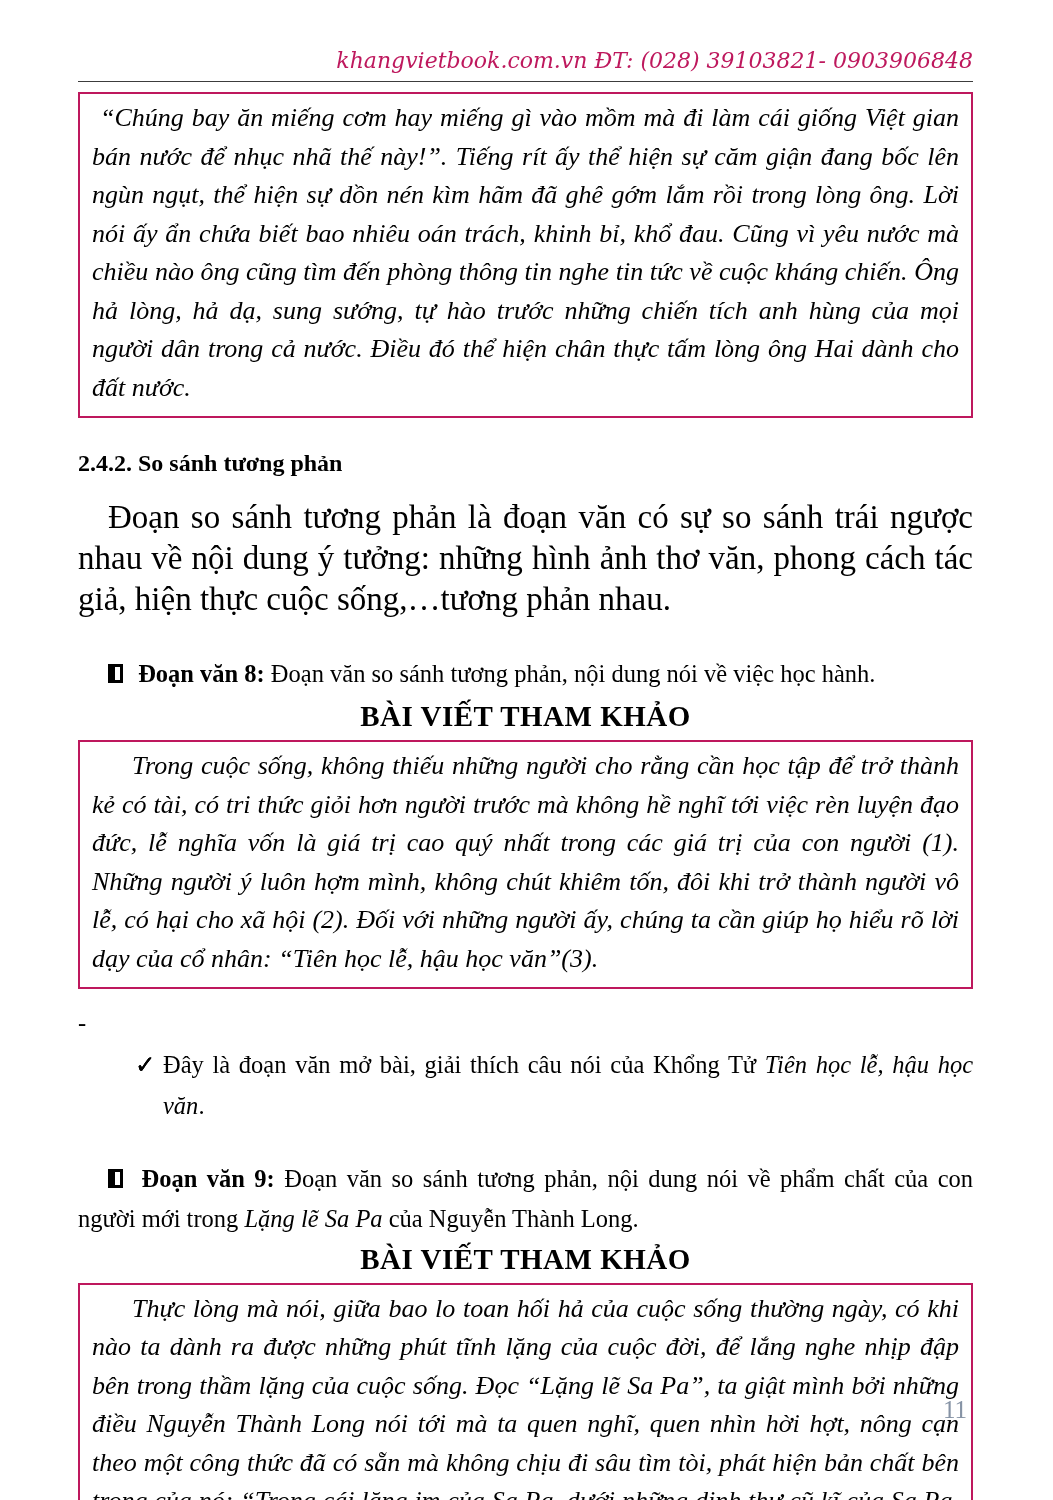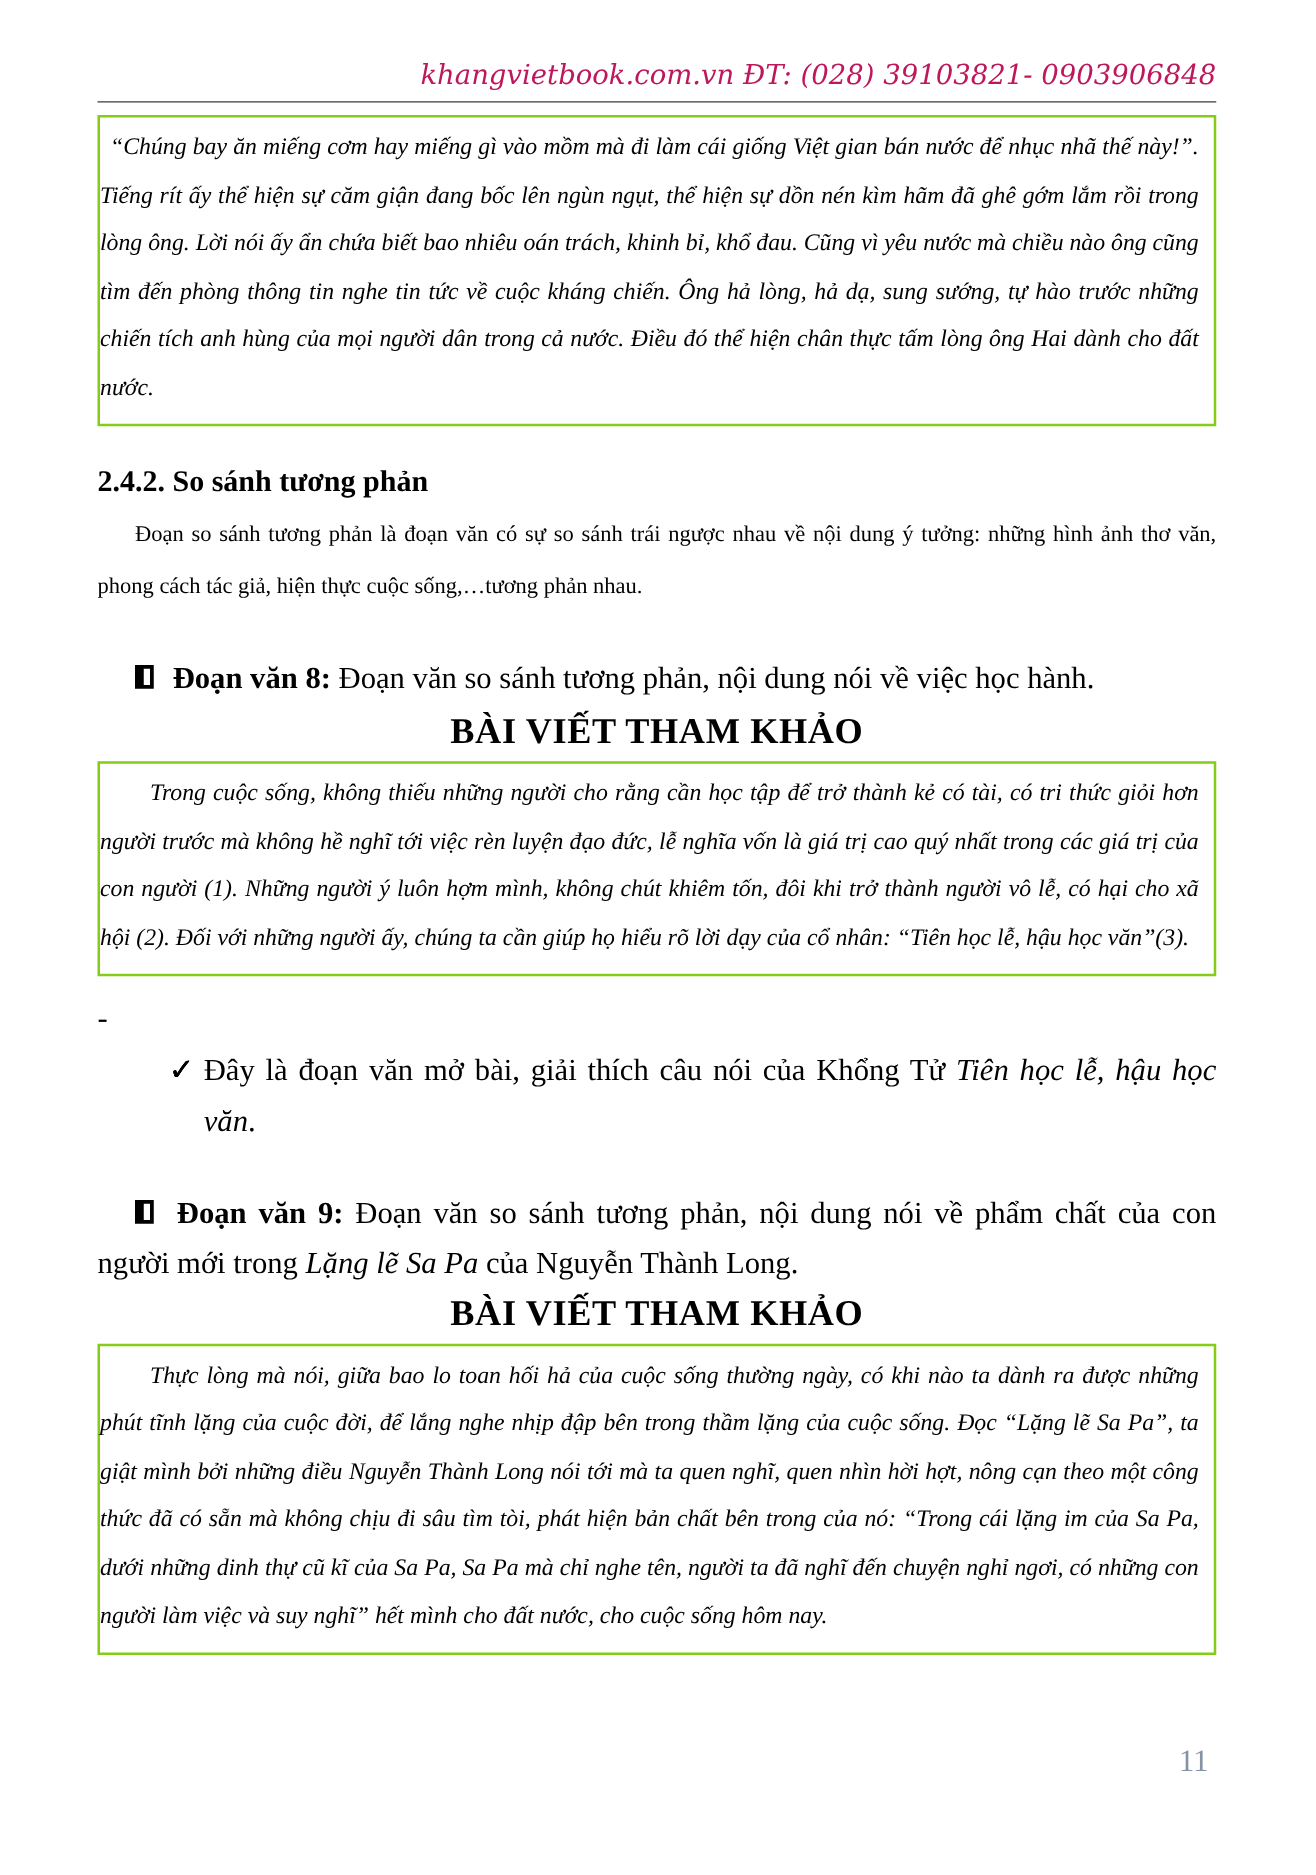--- a/index.html
+++ b/index.html
@@ -16,37 +16,37 @@
   .header {
     text-align:right;
     font-family:"DejaVu Serif", serif;
     font-style:italic;
     font-size:22px;
     color:#be185d;
     padding-bottom:8px;
     border-bottom:1.6px solid #3c3c3c;
   }
   .quote-box {
-    border:2px solid #84cc16;
-    padding:5px 12px 9px 0;
+    border:2px solid #be185d;
+    padding:5px 12px 9px 12px;
     font-style:italic;
-    font-size:19px;
+    font-size:26px;
     line-height:38.5px;
     text-align:justify;
   }
   .quote-box.first { margin-top:10px; text-indent:8px; }
   .quote-box.indented { text-indent:40px; }
   .section-heading {
     margin-top:32px;
     font-weight:bold;
     font-size:24px;
   }
   .intro-para {
-    margin-top:7px;
-    font-size:18px;
+    margin-top:20px;
+    font-size:33px;
     line-height:41px;
     text-align:justify;
     text-indent:30px;
   }
   .doan-line {
     margin-top:34px;
     font-size:24.5px;
     line-height:40px;
     text-align:justify;
     text-indent:30px;

